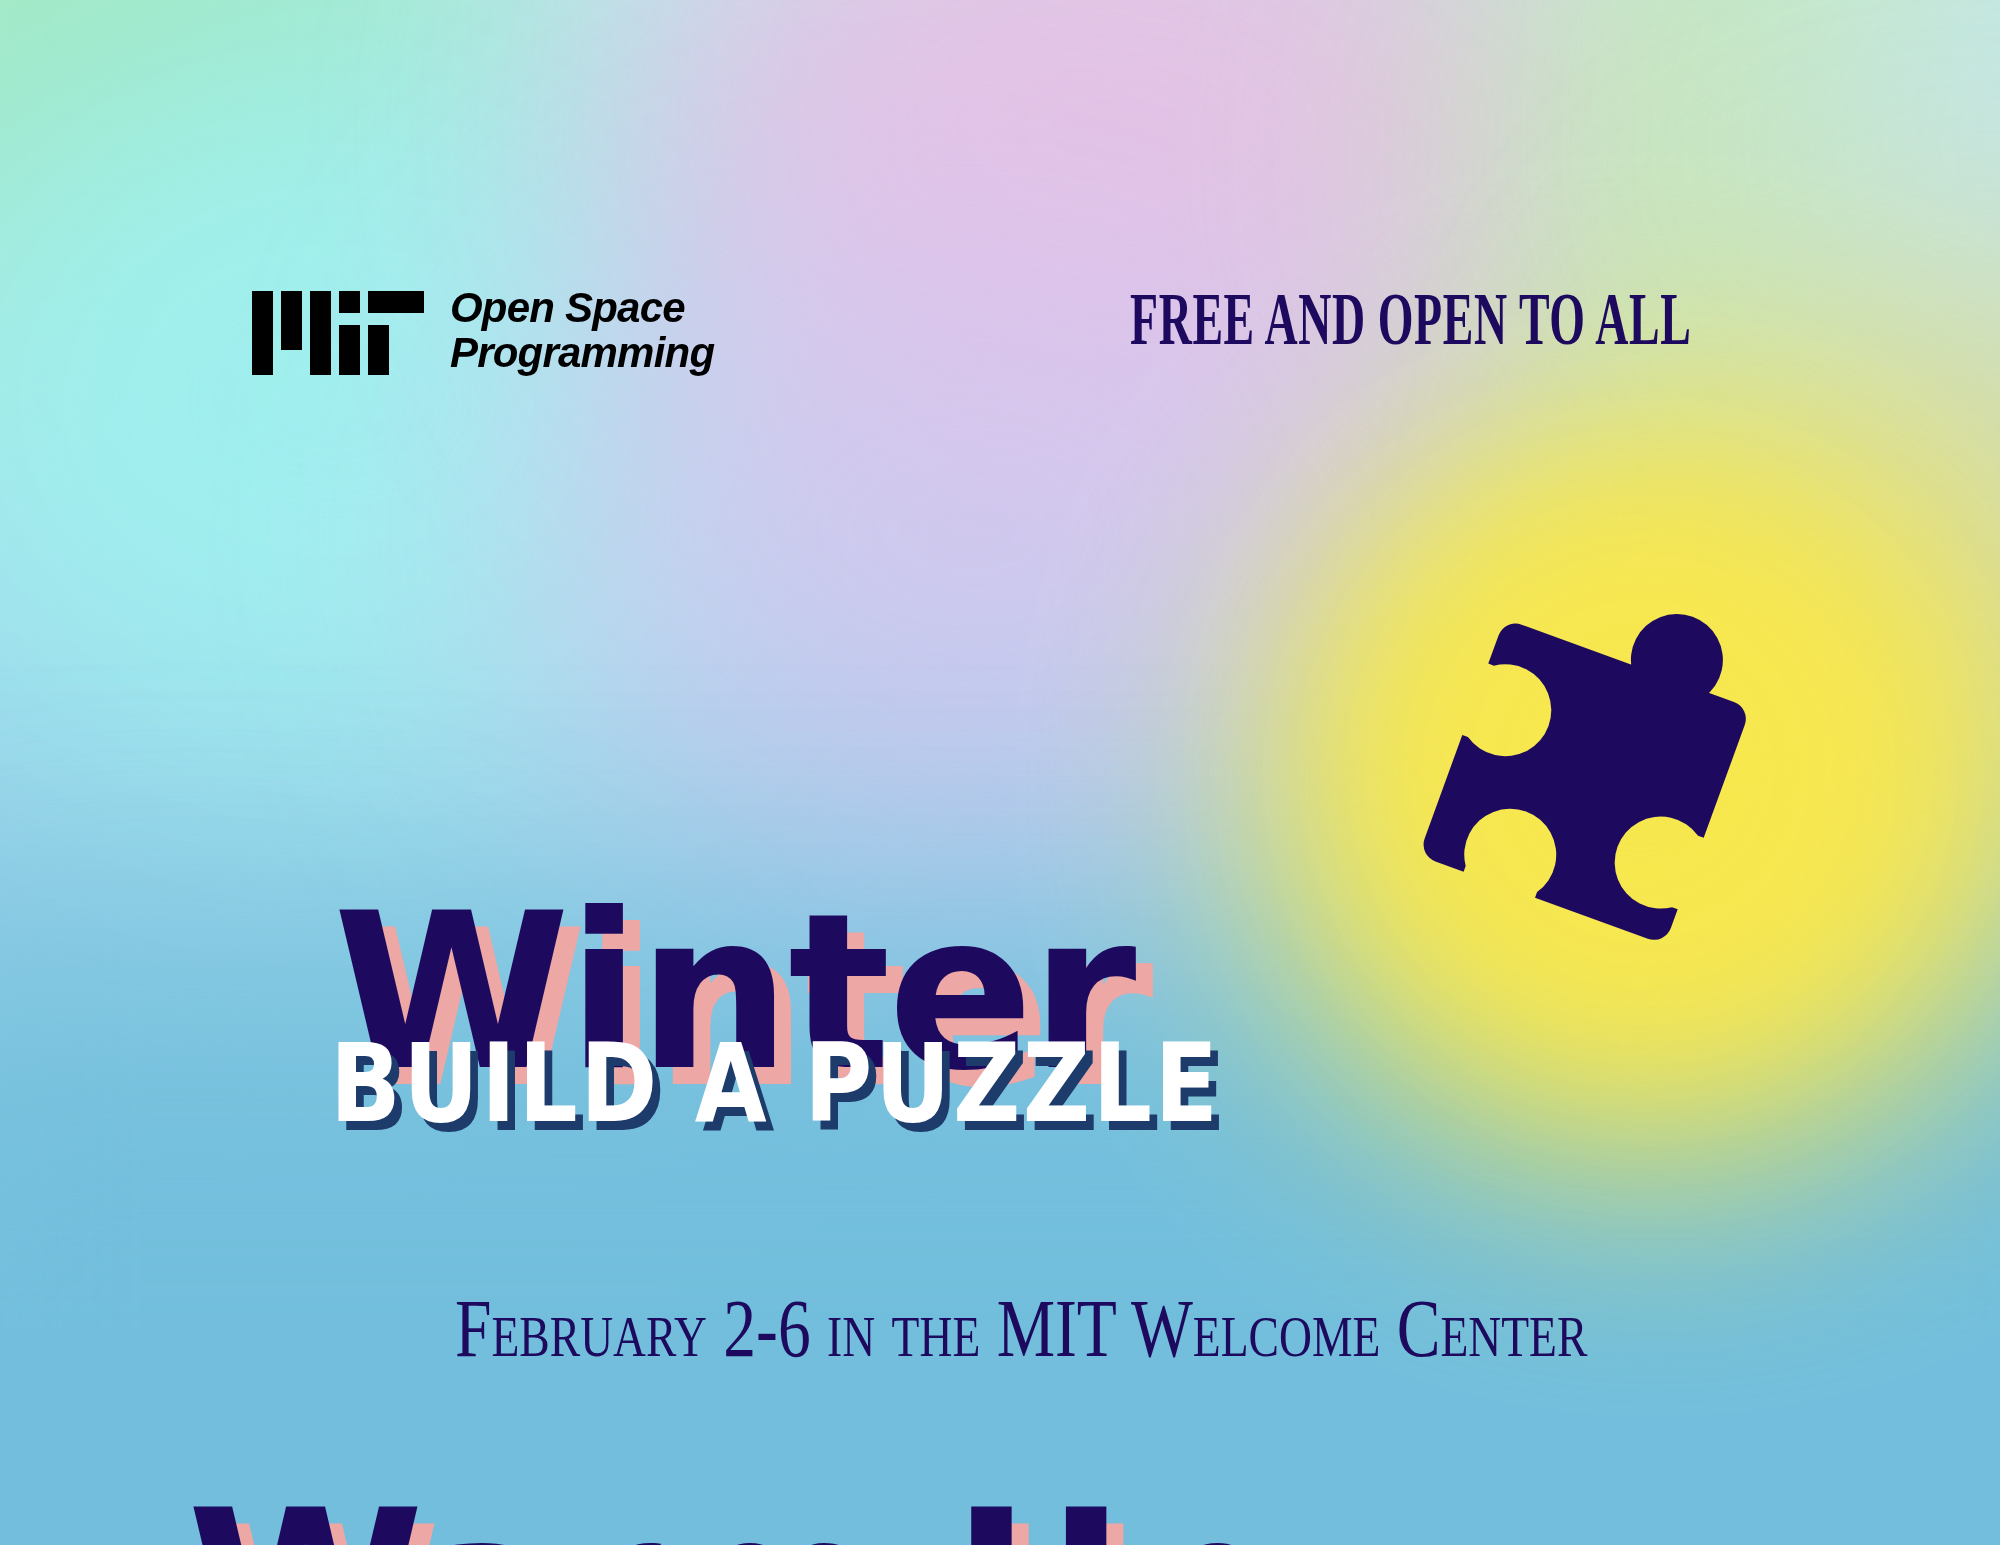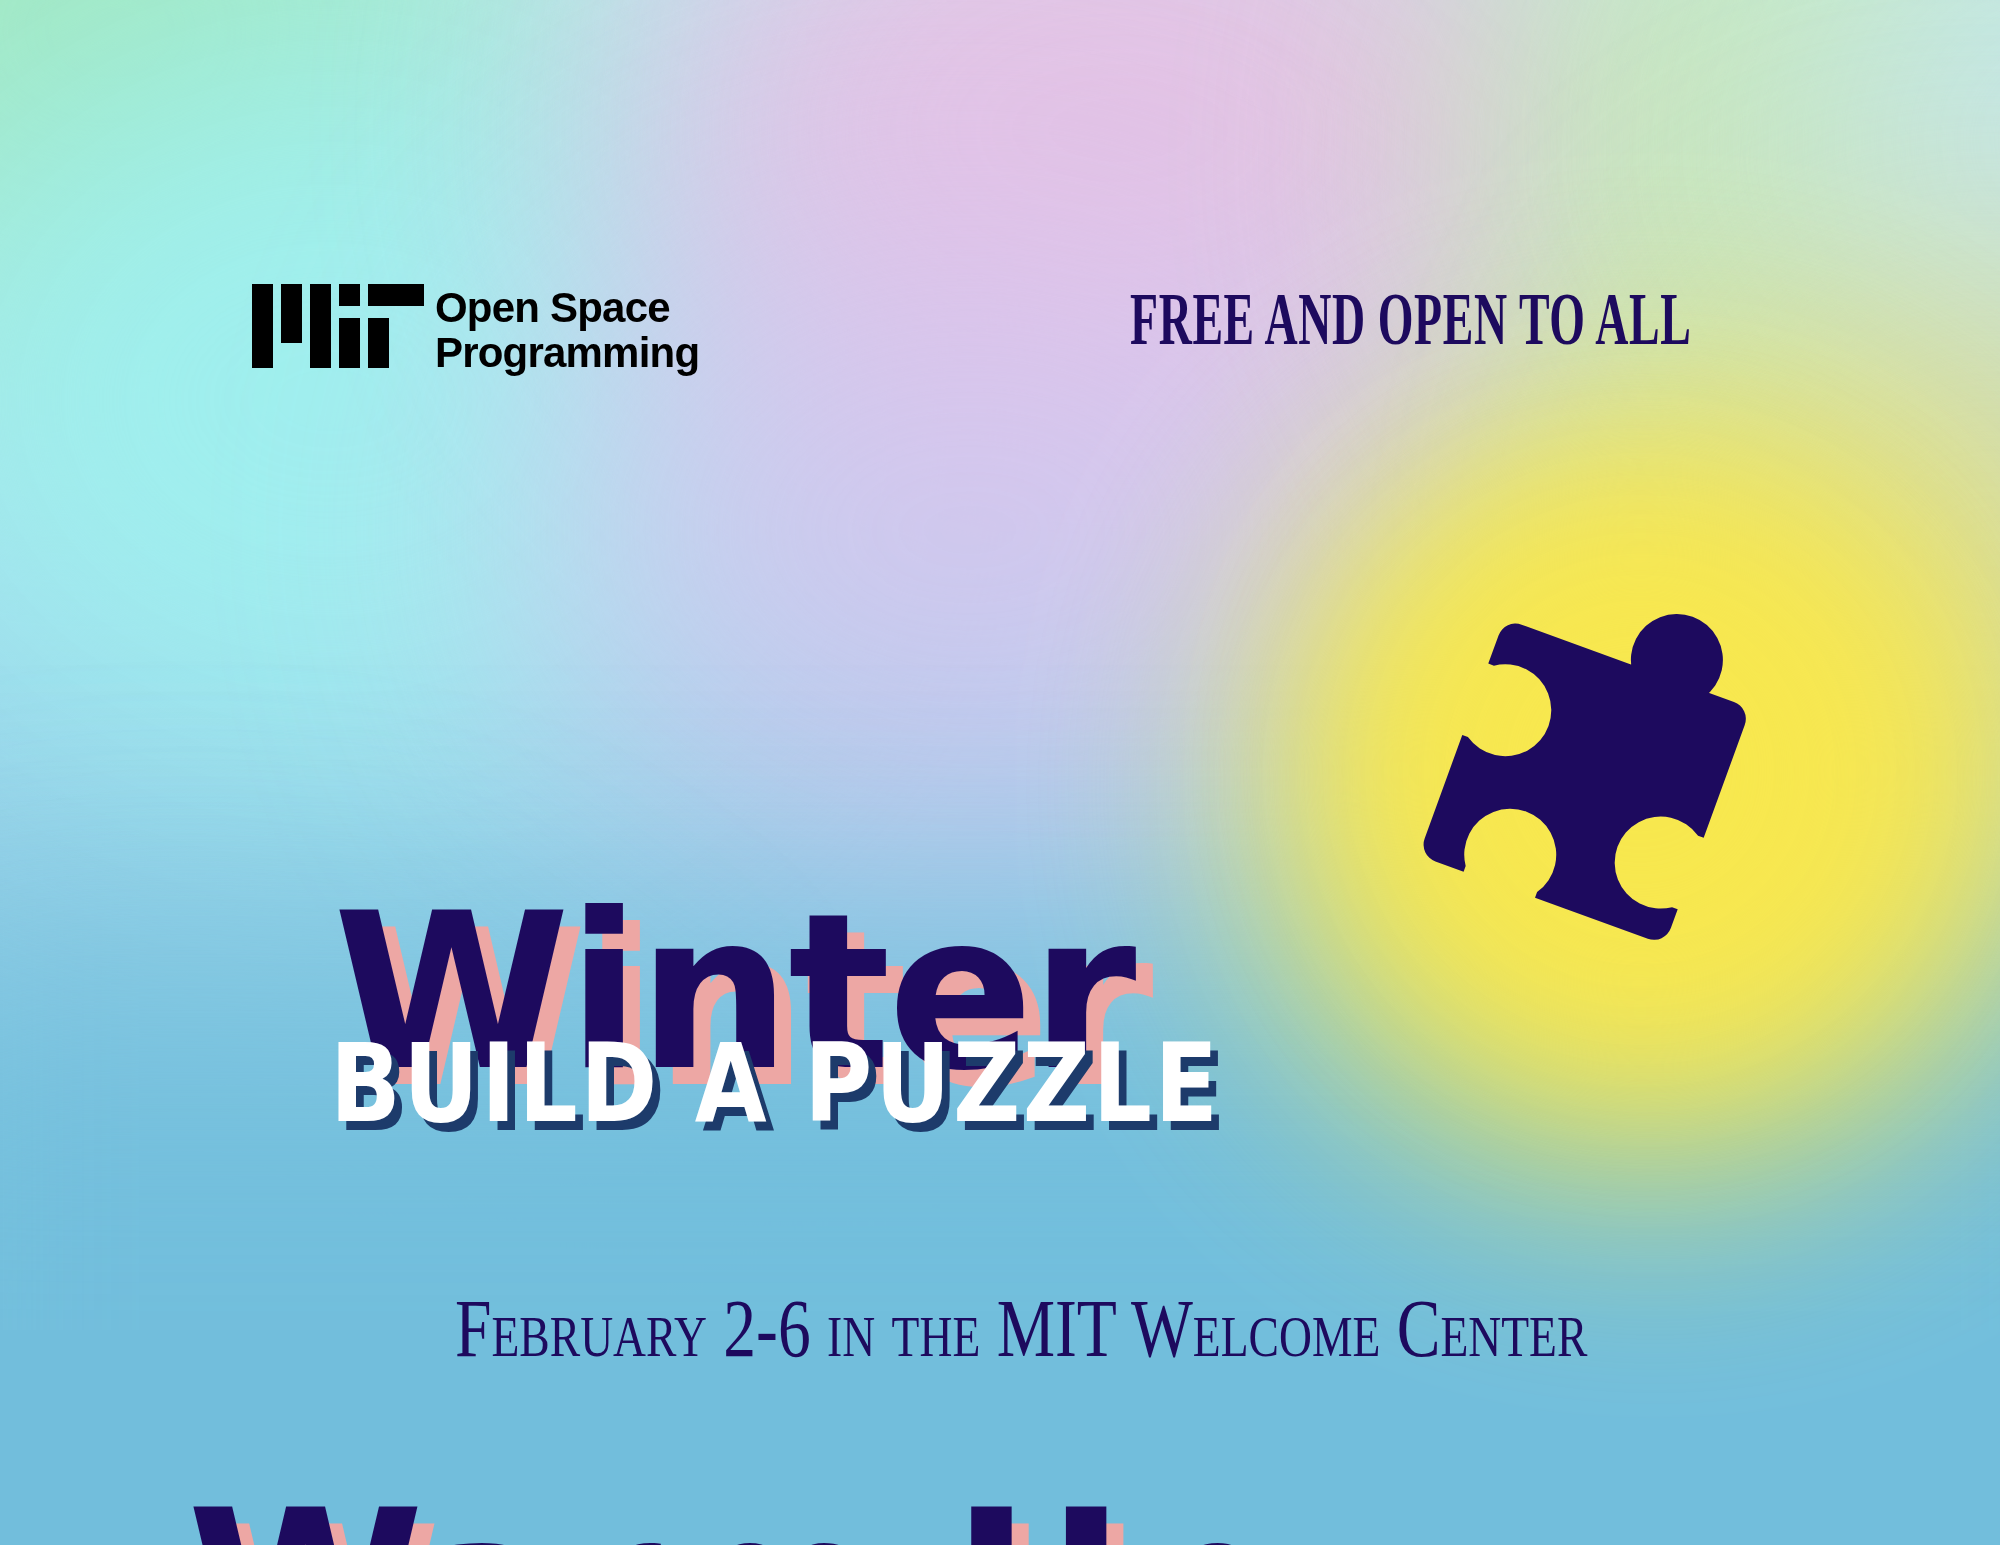--- a/index.html
+++ b/index.html
@@ -113,22 +113,23 @@
     background: #93d4e6;
     opacity: .55;
   }
 
   
   .logo-block {
     position: absolute;
     left: 252px;
     top: 284px;
     display: flex;
-    align-items: flex-start;
-    gap: 11px;
+    align-items: flex-end;
+    gap: 26px;
+    font-style: italic;
   }
   .mit-mark {
     display: block;
   }
   .logo-words {
     margin-top: 2px;
     font-family: "Liberation Sans", sans-serif;
     font-weight: bold;
     font-size: 42px;
     line-height: 1.06;

